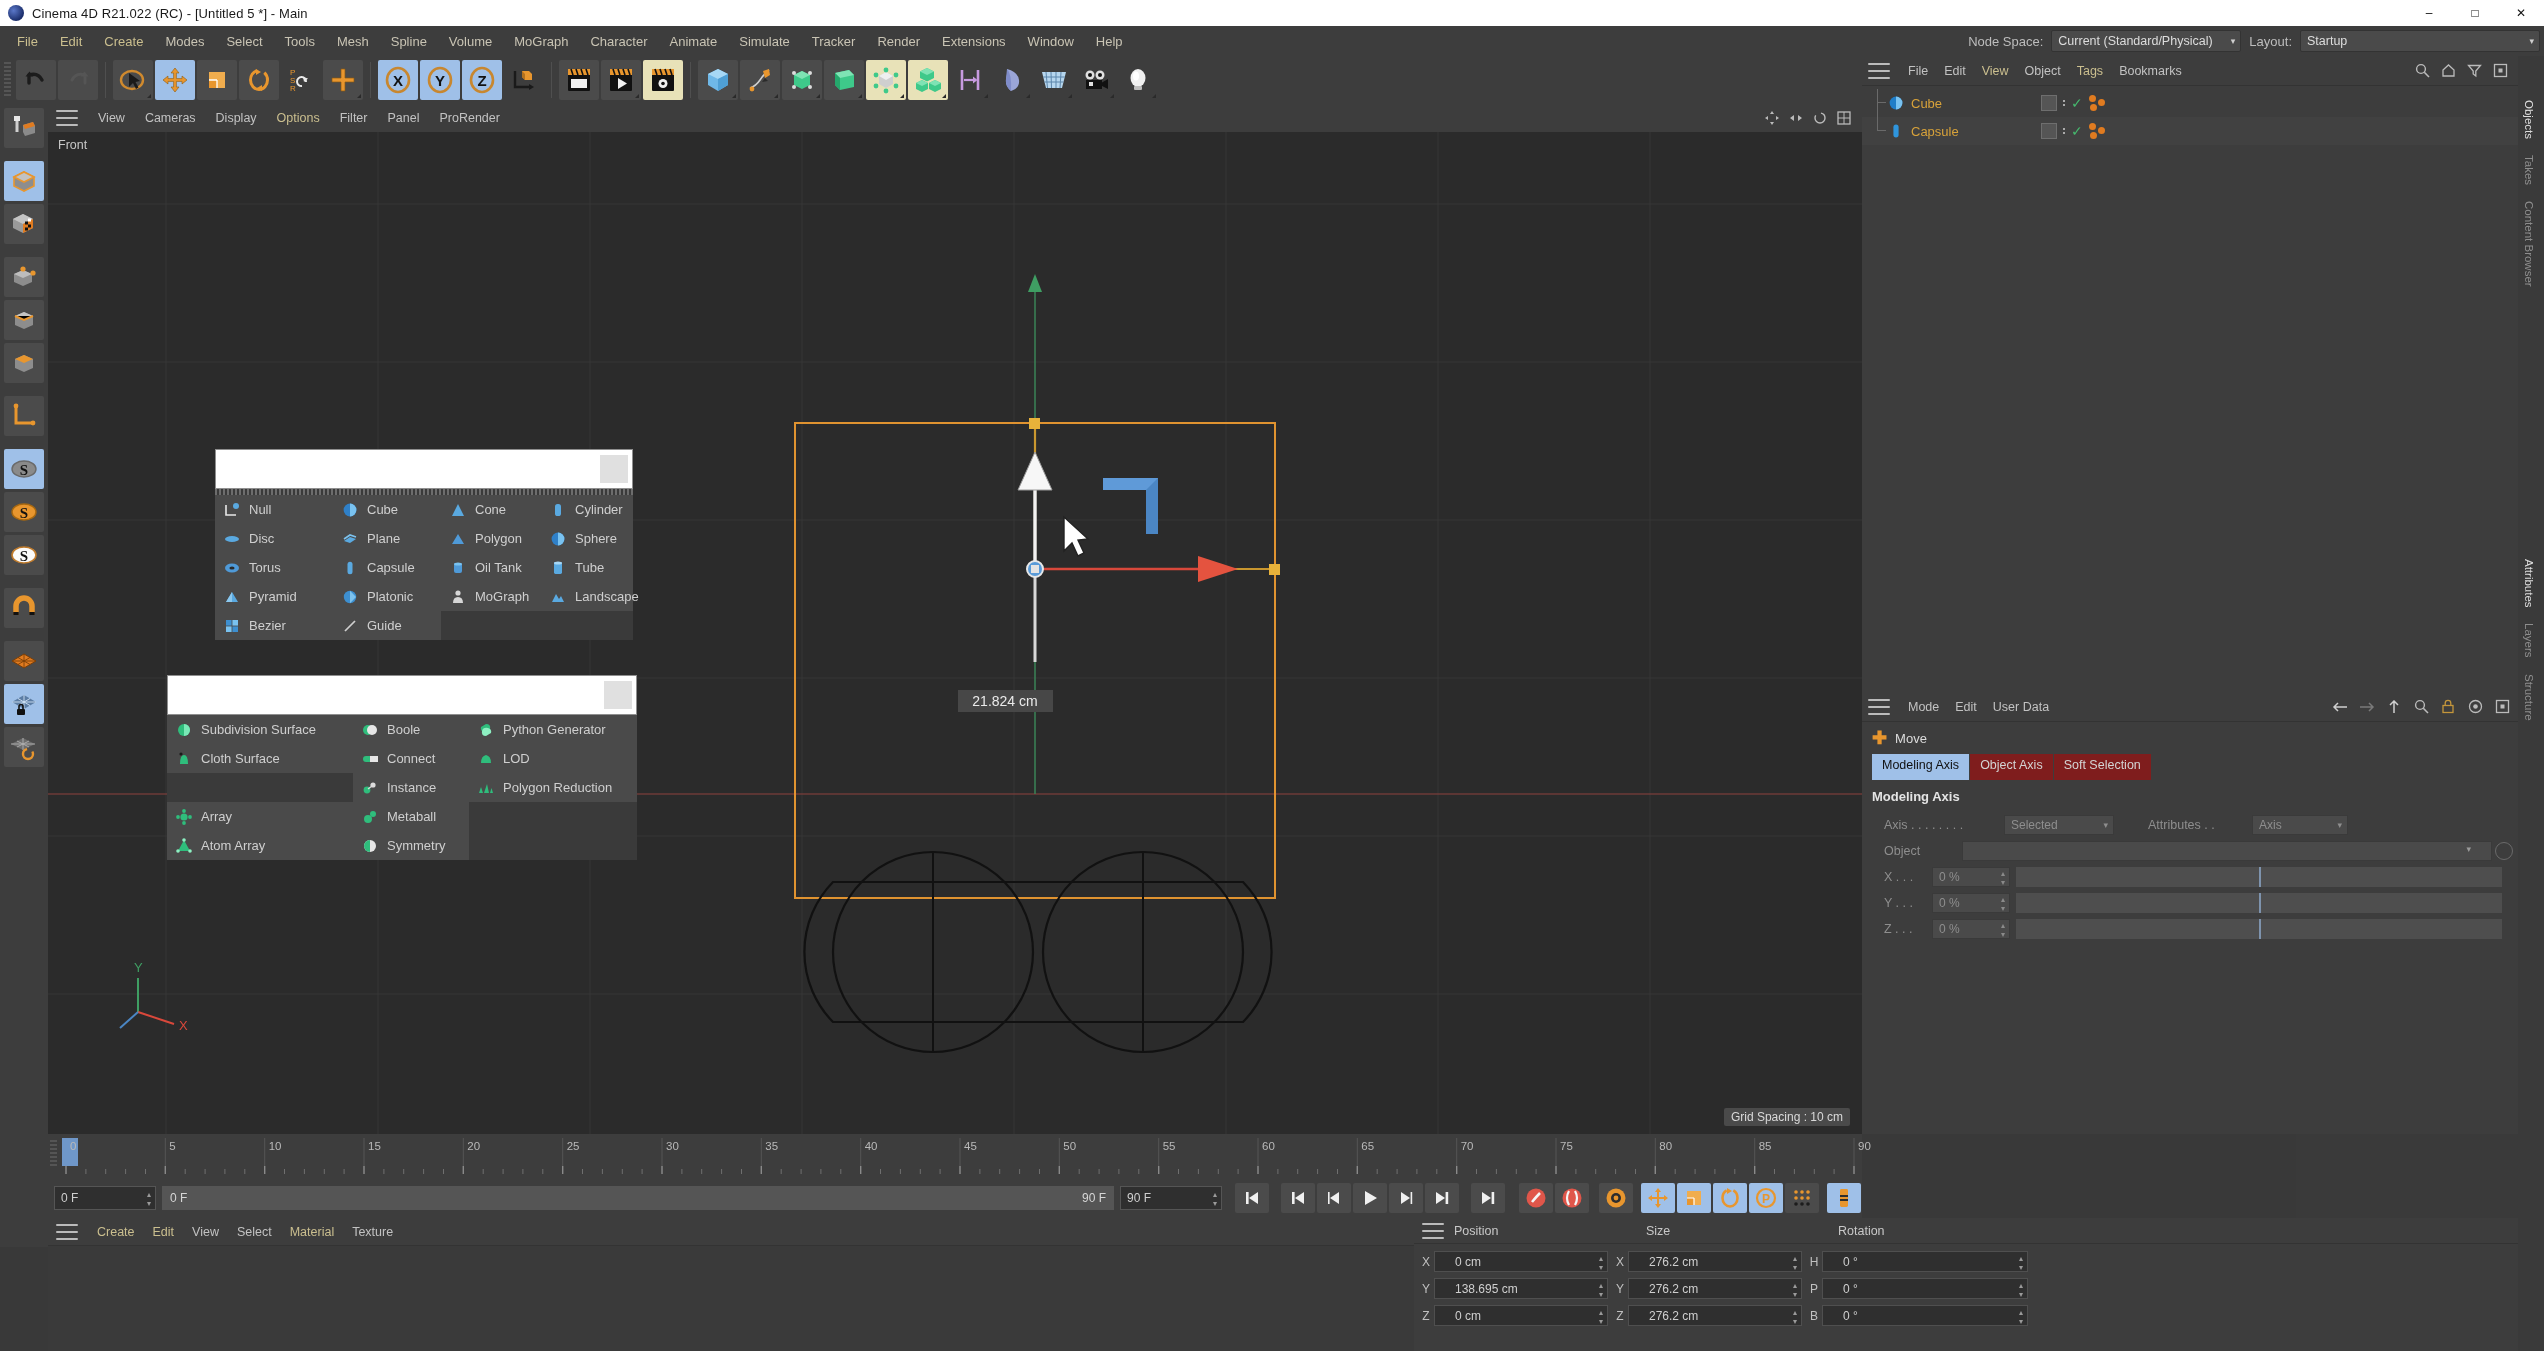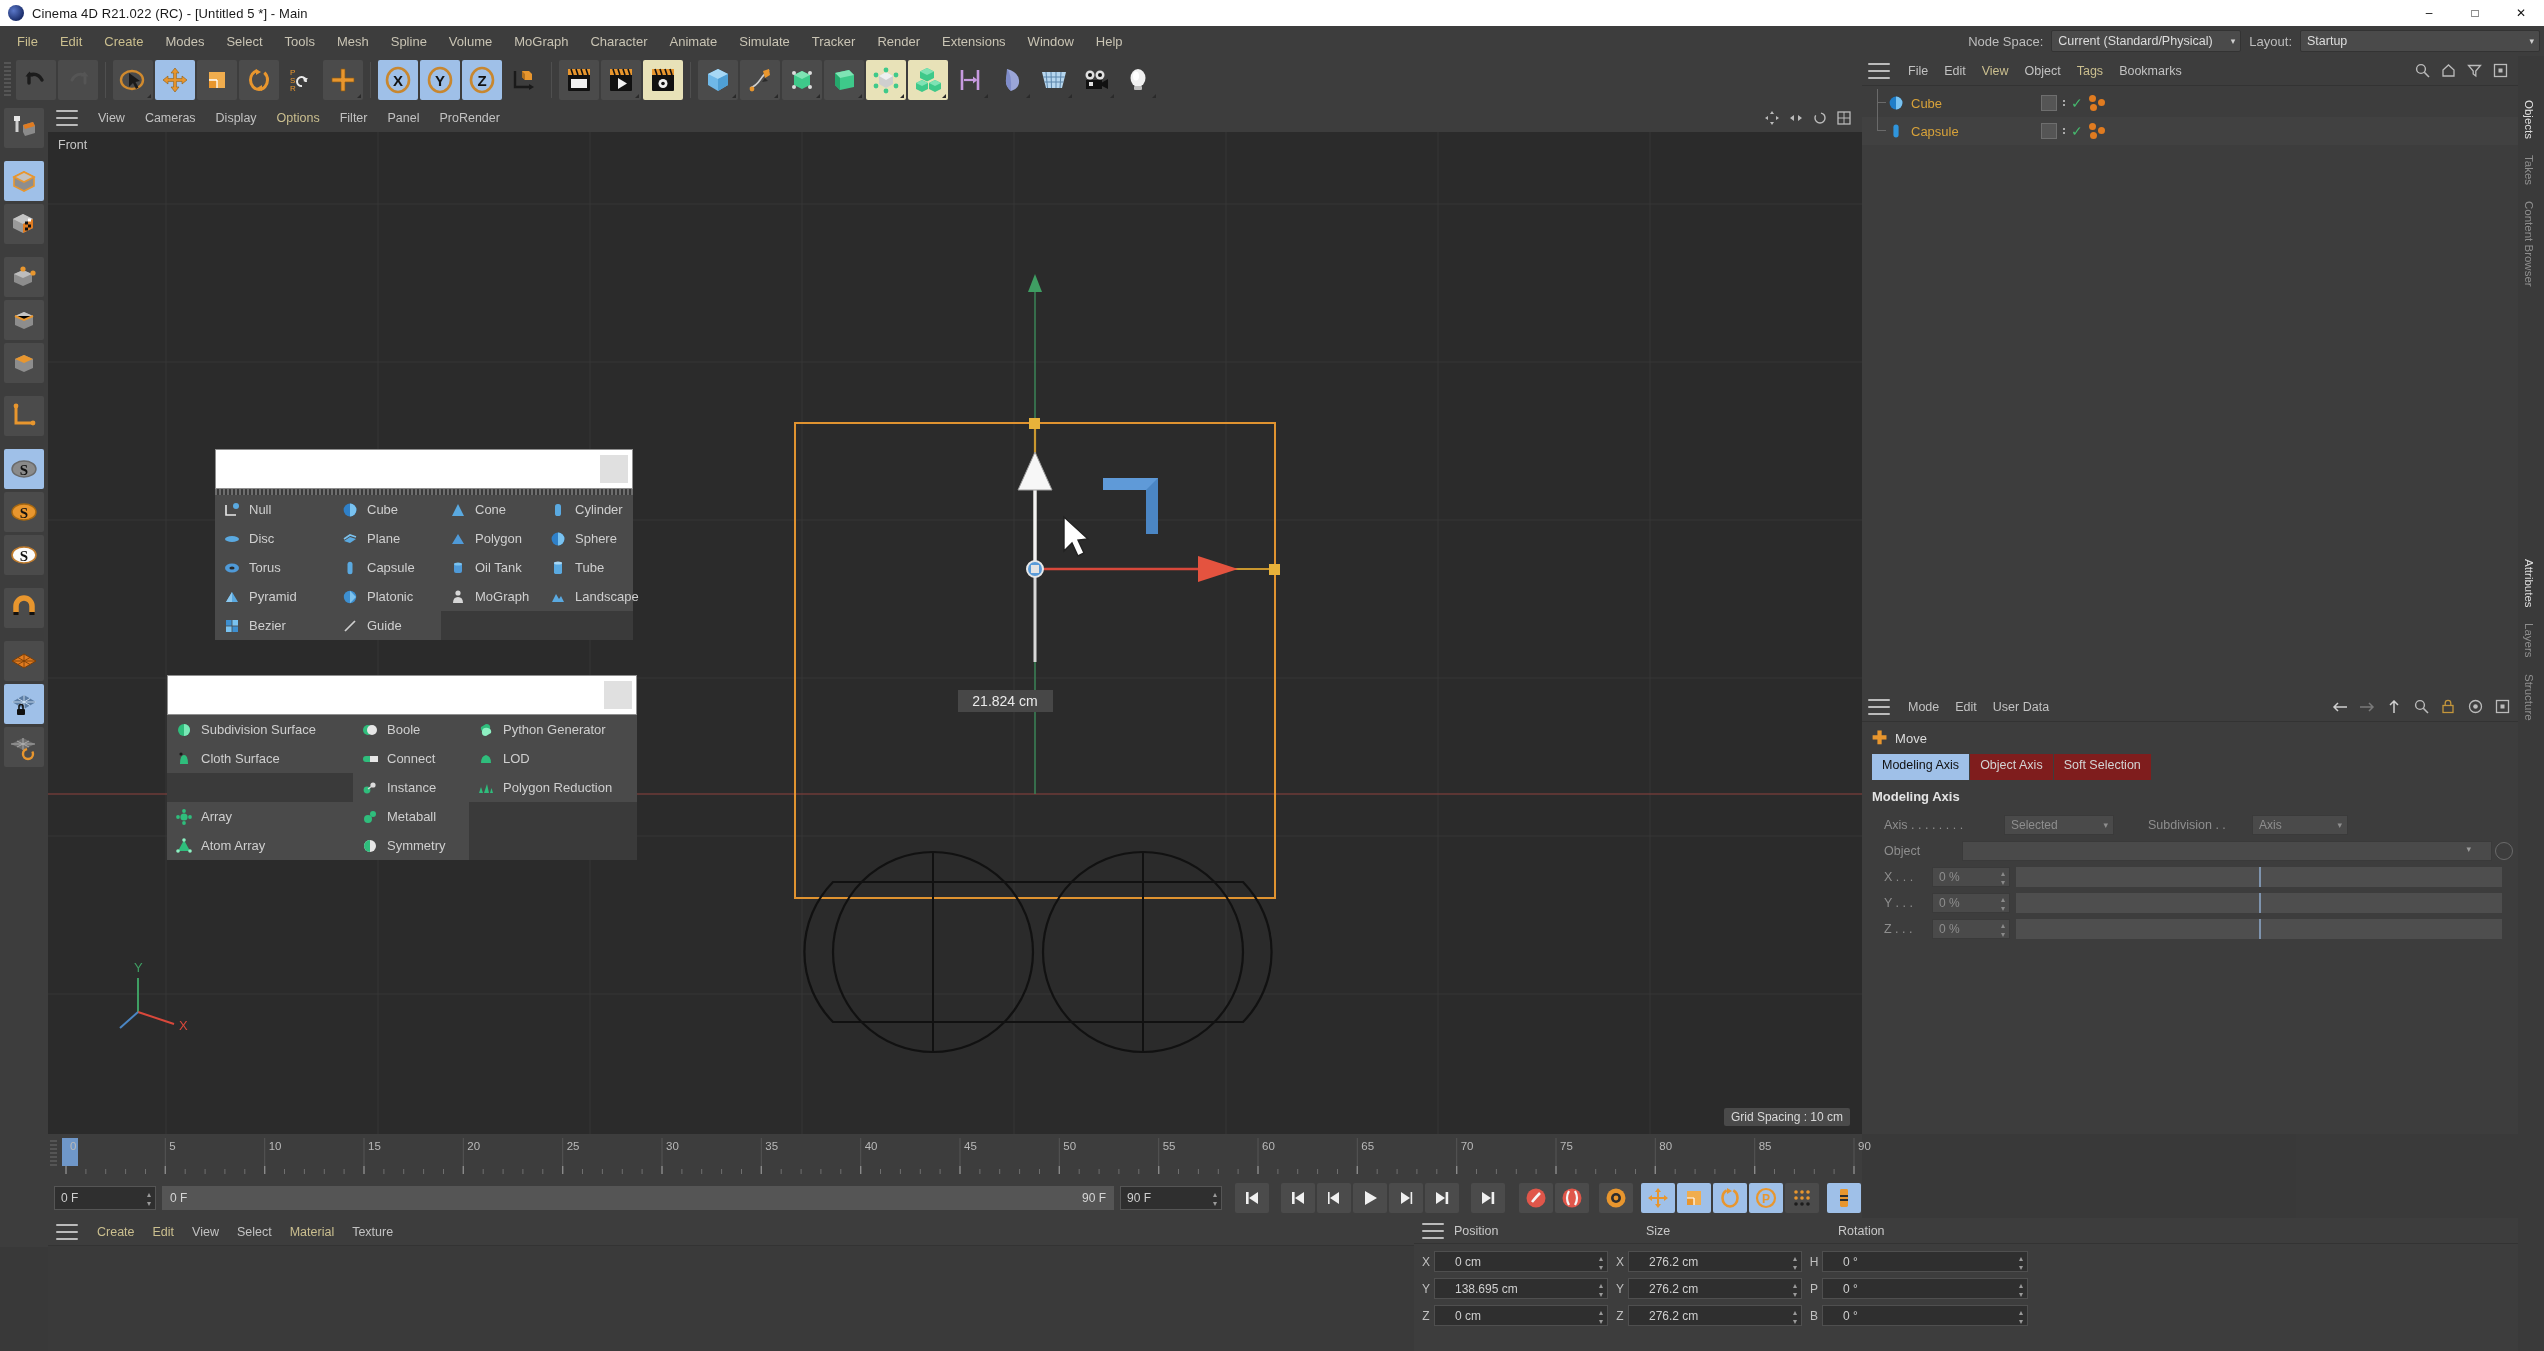--- a/index.html
+++ b/index.html
@@ -1163,21 +1163,21 @@
       </div>
 
     <div class="at-sect">Modeling Axis</div>
 
     <div class="at-row">
       <span class="at-lbl">Axis . . . . . . . .</span>
       <div class="at-sel">
         <span>Selected</span>
         <span class="carat">▾</span>
       </div>
-      <span class="at-lbl" style="width:138px;padding-left:34px">Subdivision . .</span>
+      <span class="at-lbl" style="width:138px;padding-left:34px">Attributes . .</span>
       <div class="at-sel" style="width:96px">
         <span>Axis</span>
         <span class="carat">▾</span>
       </div>
     </div>
 
 
     <div class="at-row">
       <span class="at-lbl" style="width:78px">Object</span>
       <div class="at-field" style="flex:1;margin-right:26px;position:relative">

